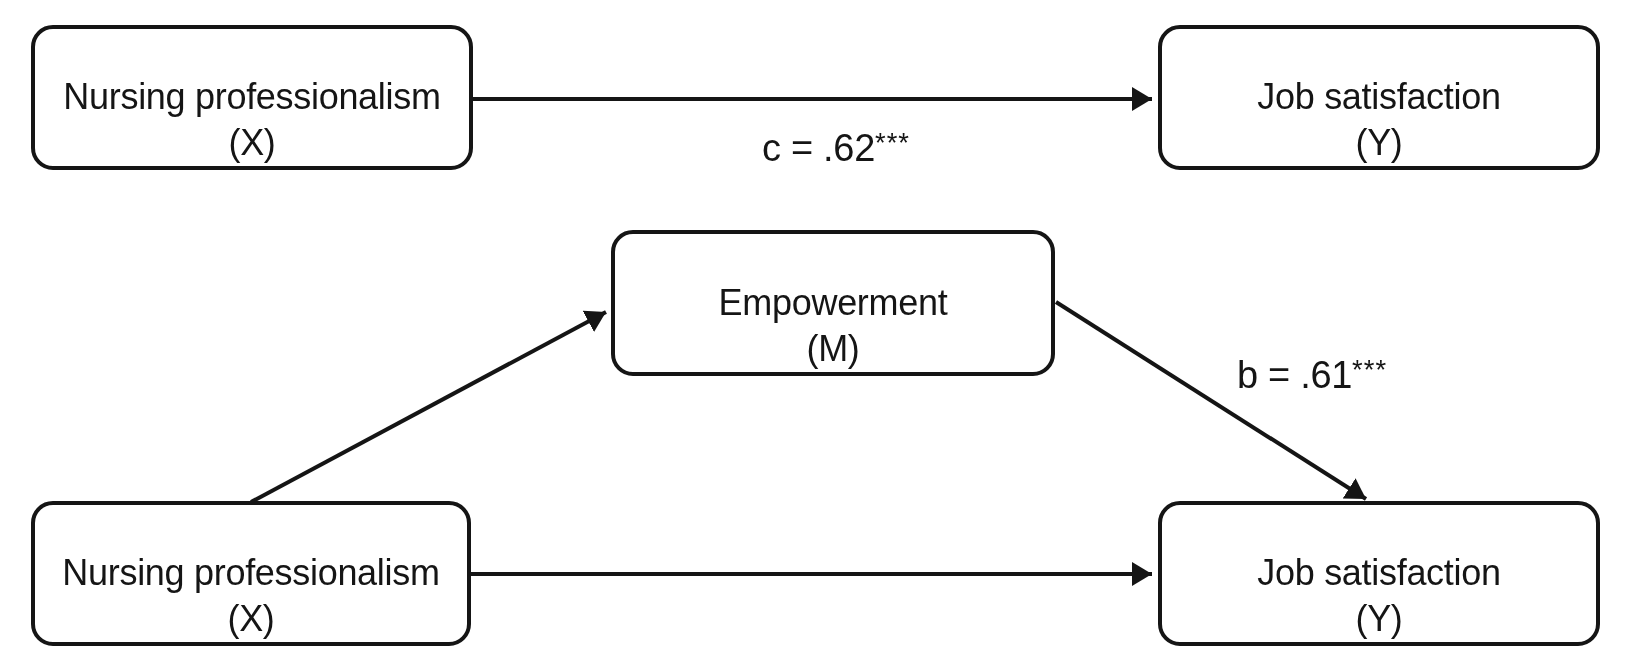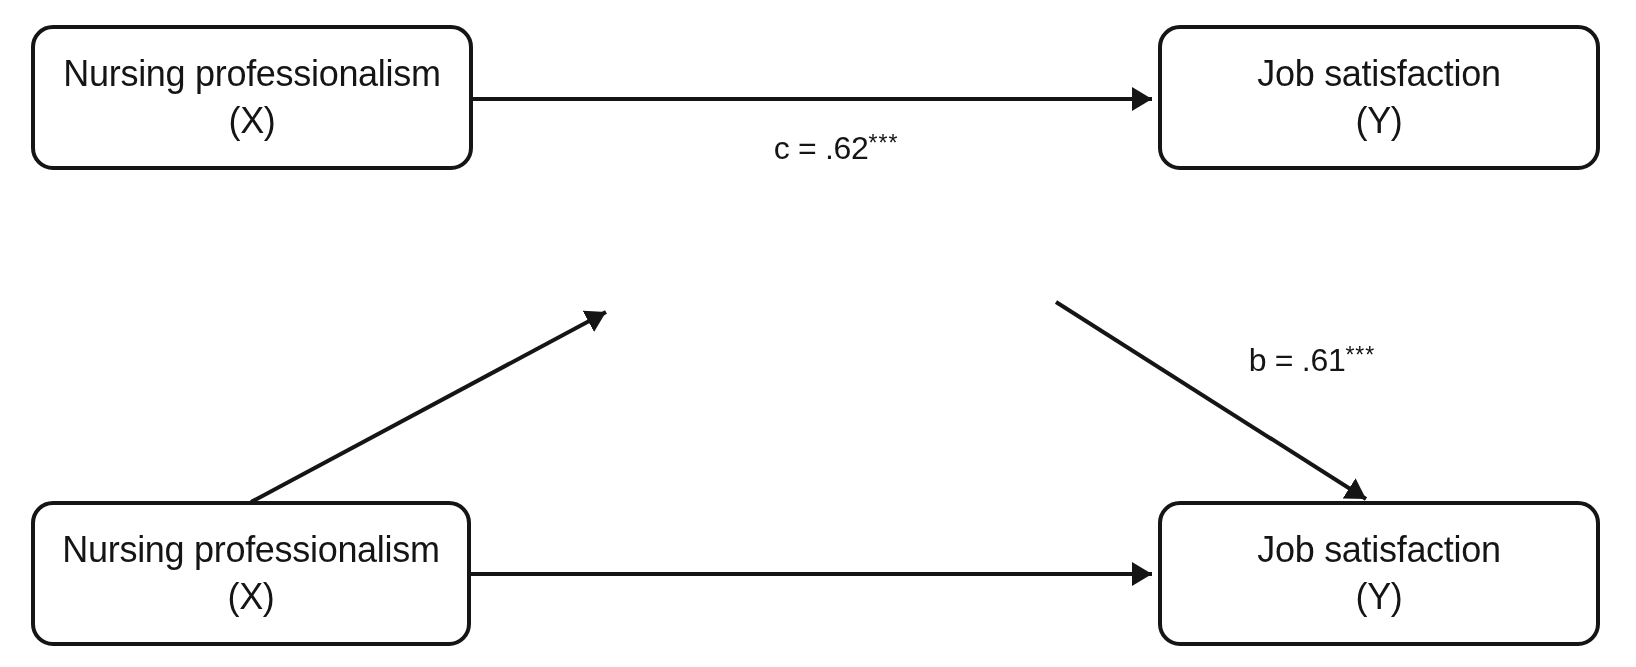--- a/index.html
+++ b/index.html
@@ -28,47 +28,47 @@
   }
   .node {
     position: absolute;
     box-sizing: border-box;
     border: 4px solid var(--ink, #151515);
     border-radius: 22px;
     background: var(--node-fill, #ffffff);
     display: flex;
     flex-direction: column;
     align-items: center;
-    justify-content: center;
+    justify-content: flex-end;
     text-align: center;
     font-size: 36px;
     line-height: 1.28;
     letter-spacing: -0.3px;
   }
   #node-top-x    { left: 31px;   top: 25px;  width: 442px; height: 145px; }
   #node-top-y    { left: 1158px; top: 25px;  width: 442px; height: 145px; }
   #node-mediator { left: 611px;  top: 230px; width: 444px; height: 146px; }
   #node-bottom-x { left: 31px;   top: 501px; width: 440px; height: 145px; }
   #node-bottom-y { left: 1158px; top: 501px; width: 442px; height: 145px; }
   .edge-label {
     position: absolute;
     transform: translate(-50%, -50%);
-    font-size: 32px;
+    font-size: 38px;
     white-space: nowrap;
     letter-spacing: -0.3px;
     text-align: right;
   }
   .edge-label sup {
     font-size: 0.72em;
     vertical-align: 0.32em;
     letter-spacing: 1px;
   }
   #label-c       { left: 836px;  top: 148px; }
   #label-a       { left: 352px;  top: 367px; }
-  #label-b       { left: 1312px; top: 360px; }
+  #label-b       { left: 1312px; top: 375px; }
   #label-c-prime { left: 838px;  top: 614px; }
 </style>
 </head>
 <body>
 
 <div id="canvas" style="--ink: #151515; --bg: #ffffff; --node-fill: #ffffff;">
 
   <svg id="arrow-layer" viewBox="0 0 1636 667" xmlns="http://www.w3.org/2000/svg">
     <defs>
       <marker id="arrowhead" markerUnits="userSpaceOnUse" markerWidth="26" markerHeight="26" refX="20" refY="12" orient="auto">
@@ -84,20 +84,24 @@
   <div class="node" id="node-top-x">
     <div>Nursing professionalism</div>
     <div>(X)</div>
   </div>
 
   <div class="node" id="node-top-y">
     <div>Job satisfaction</div>
     <div>(Y)</div>
   </div>
 
+  <div class="node" id="node-mediator">
+    <div>Empowerment</div>
+    <div>(M)</div>
+  </div>
 
   <div class="node" id="node-bottom-x">
     <div>Nursing professionalism</div>
     <div>(X)</div>
   </div>
 
   <div class="node" id="node-bottom-y">
     <div>Job satisfaction</div>
     <div>(Y)</div>
   </div>

